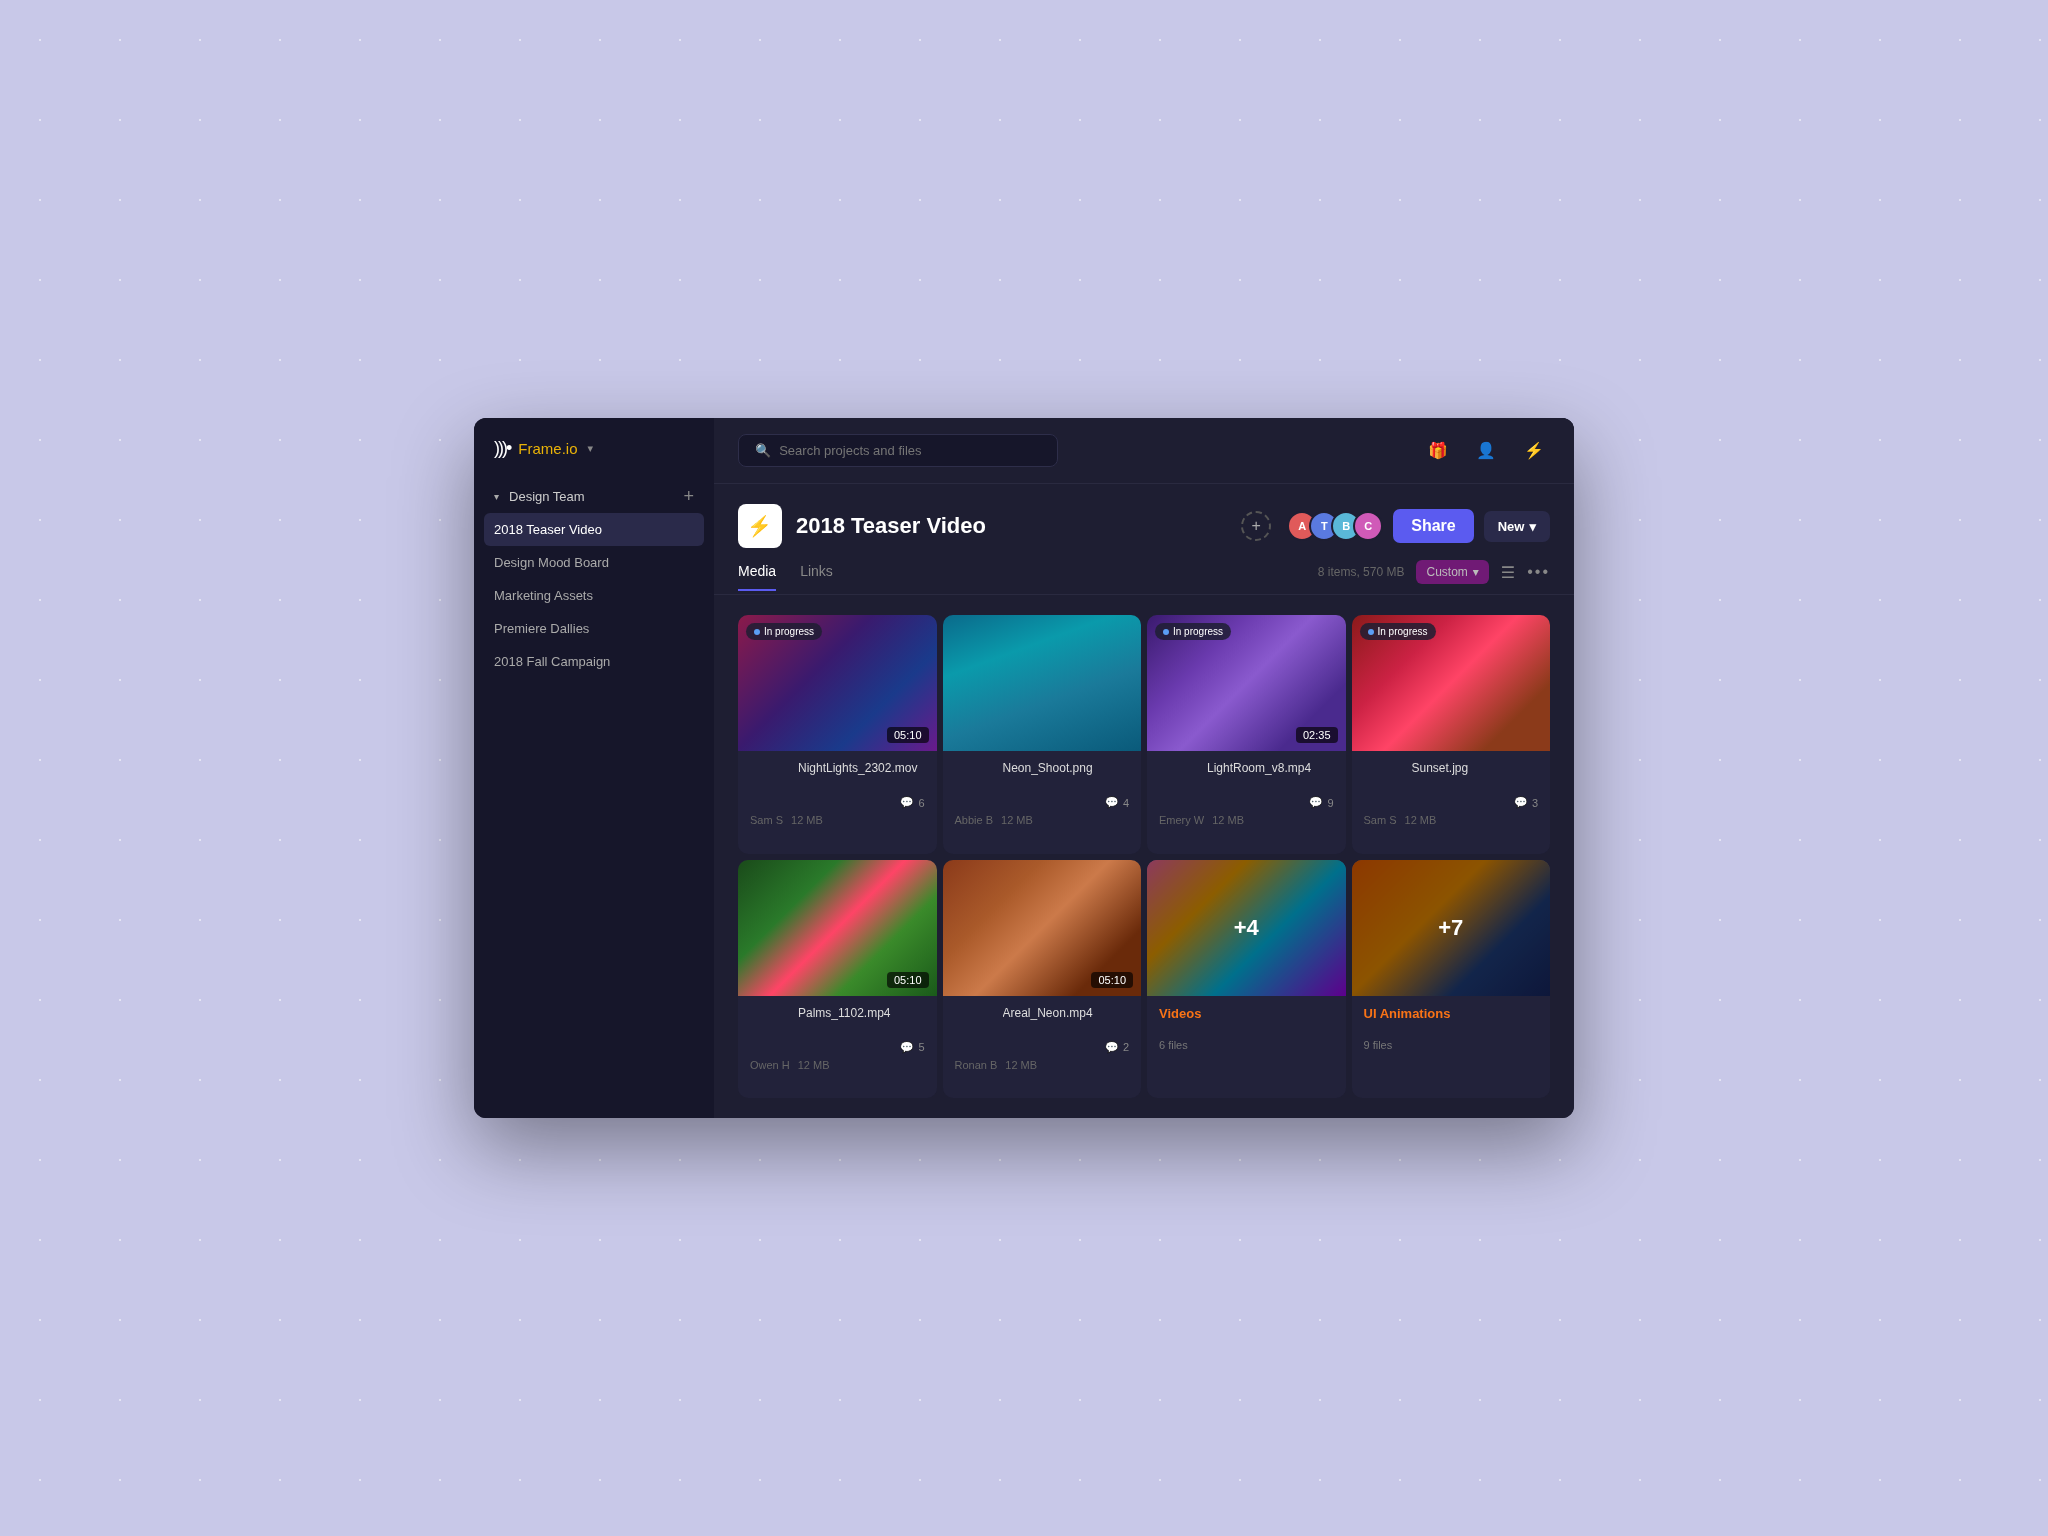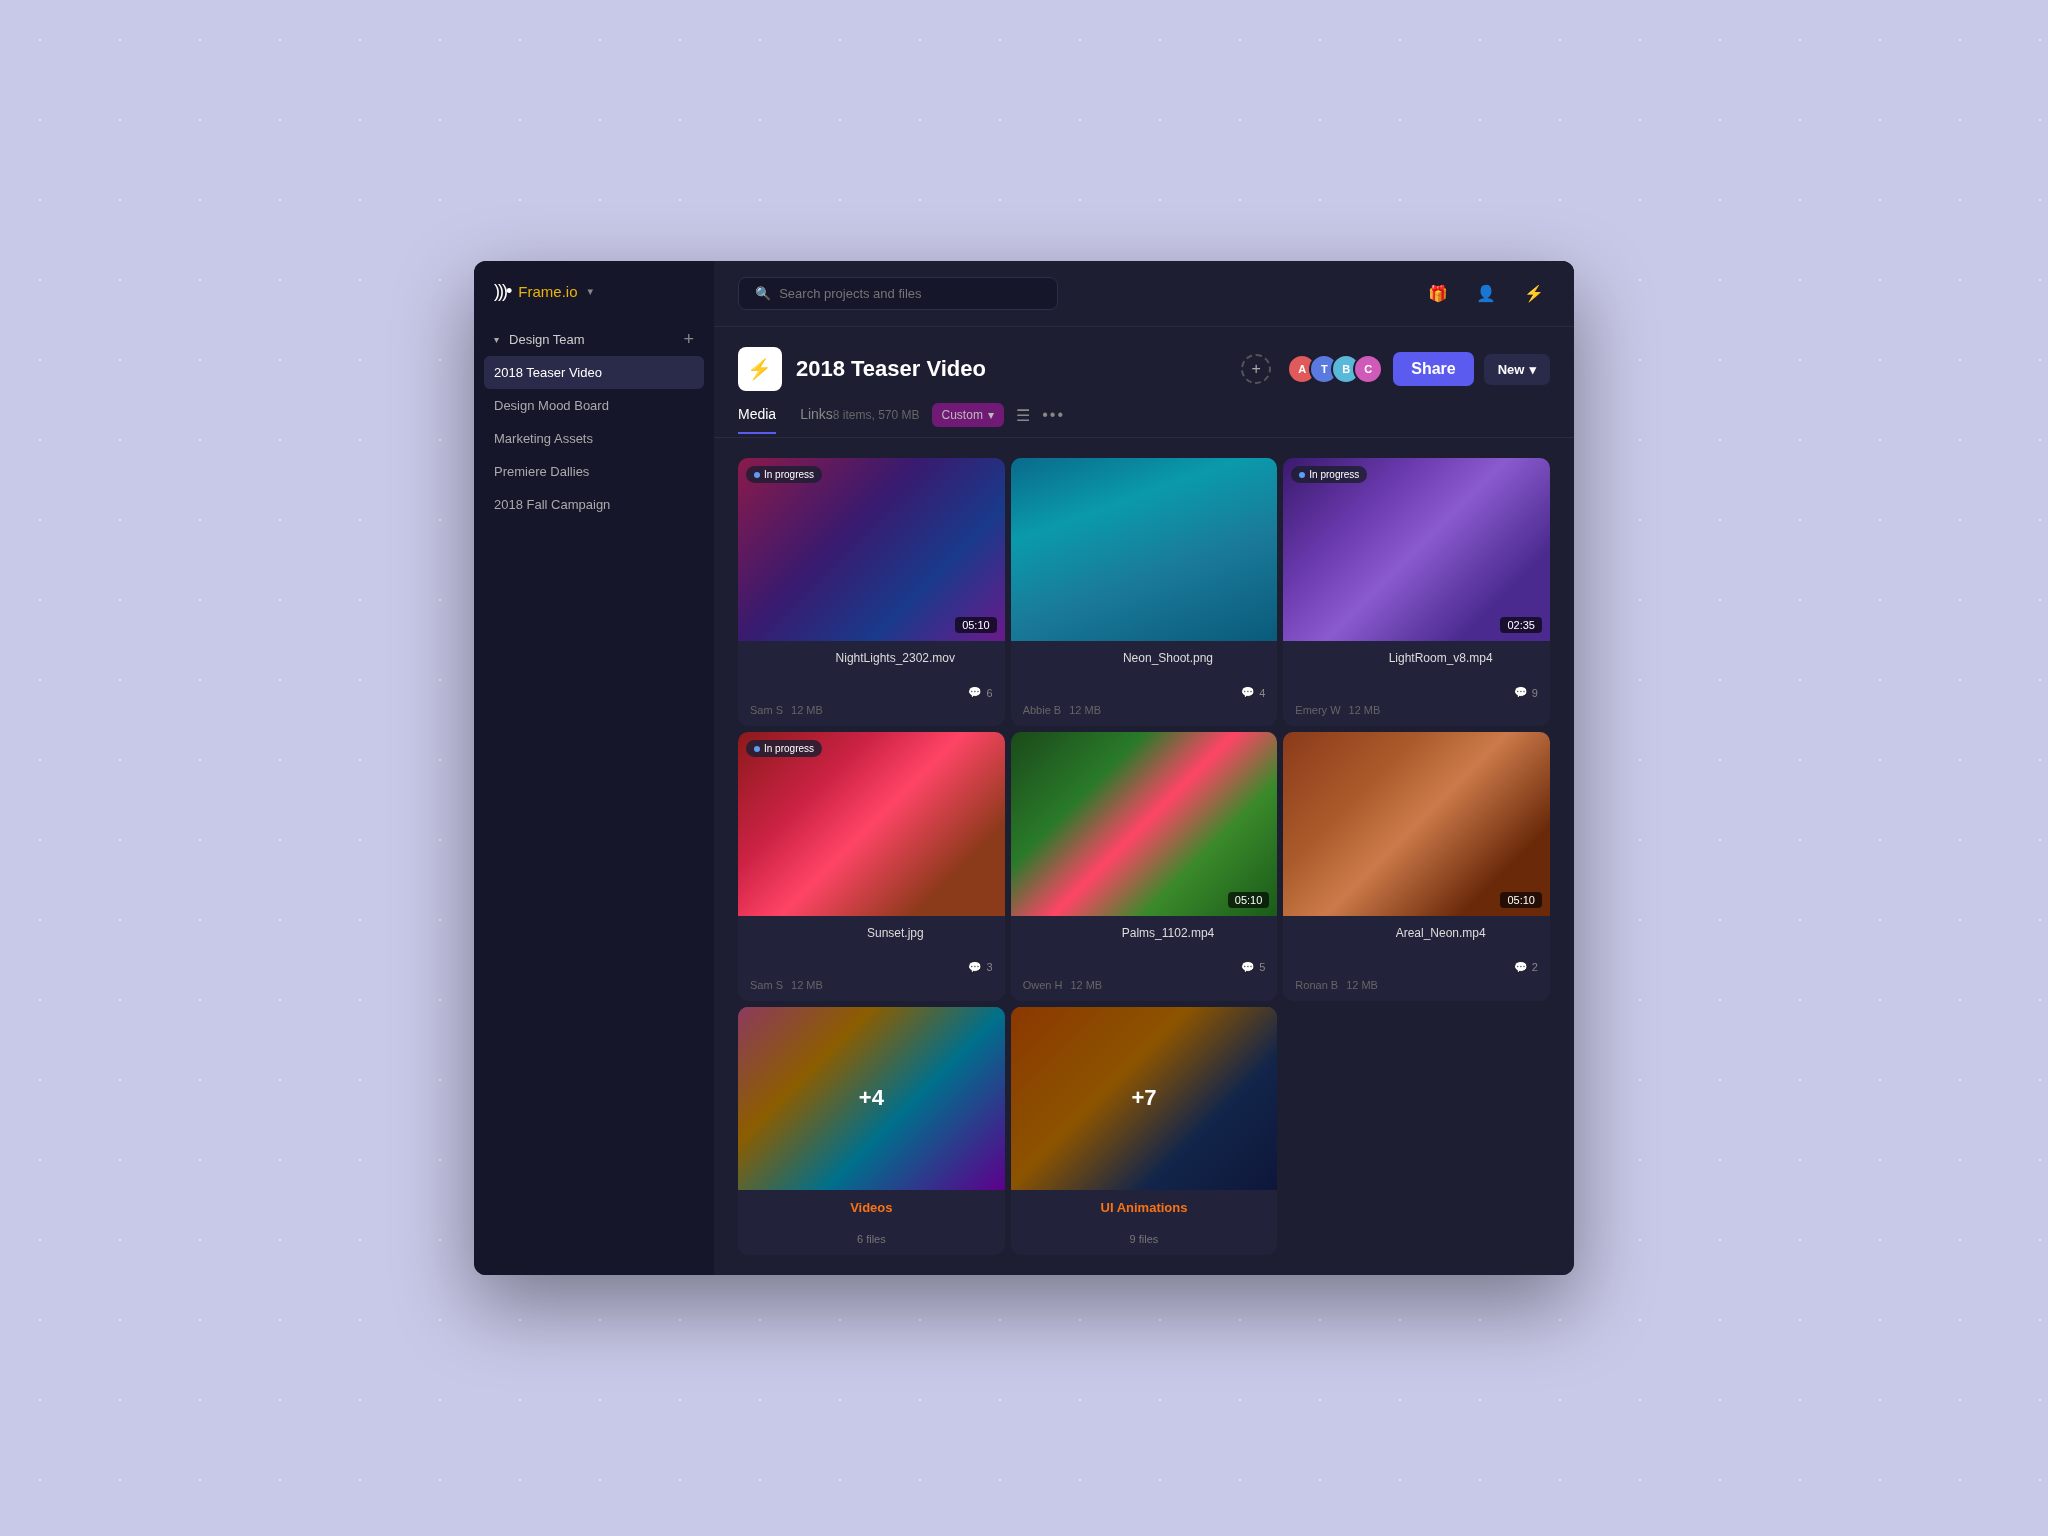--- a/index.html
+++ b/index.html
@@ -246,20 +246,21 @@
       font-weight: 600;
       cursor: pointer;
       display: flex;
       align-items: center;
       gap: 5px;
     }
     
     .tabs-bar {
       display: flex;
       align-items: center;
+      justify-content: space-between;
       padding: 12px 24px 0 24px;
       border-bottom: 1px solid #2a2a40;
     }
     .tabs-left {
       display: flex;
       gap: 24px;
     }
     .tab {
       color: #888;
       font-size: 14px;
@@ -304,26 +305,25 @@
       background: none;
       border: none;
       color: #888;
       cursor: pointer;
       font-size: 16px;
       letter-spacing: 2px;
     }
     
     .media-grid {
       display: grid;
-      grid-template-columns: repeat(3, 1fr);
+      grid-template-columns: repeat(4, 1fr);
       gap: 6px;
       padding: 20px 24px;
       overflow-y: auto;
       flex: 1;
-      text-align: center;
     }
     .media-card {
       background: #22223a;
       border-radius: 10px;
       overflow: hidden;
       cursor: pointer;
       transition: transform 0.15s;
     }
     .card-thumbnail {
       position: relative;

